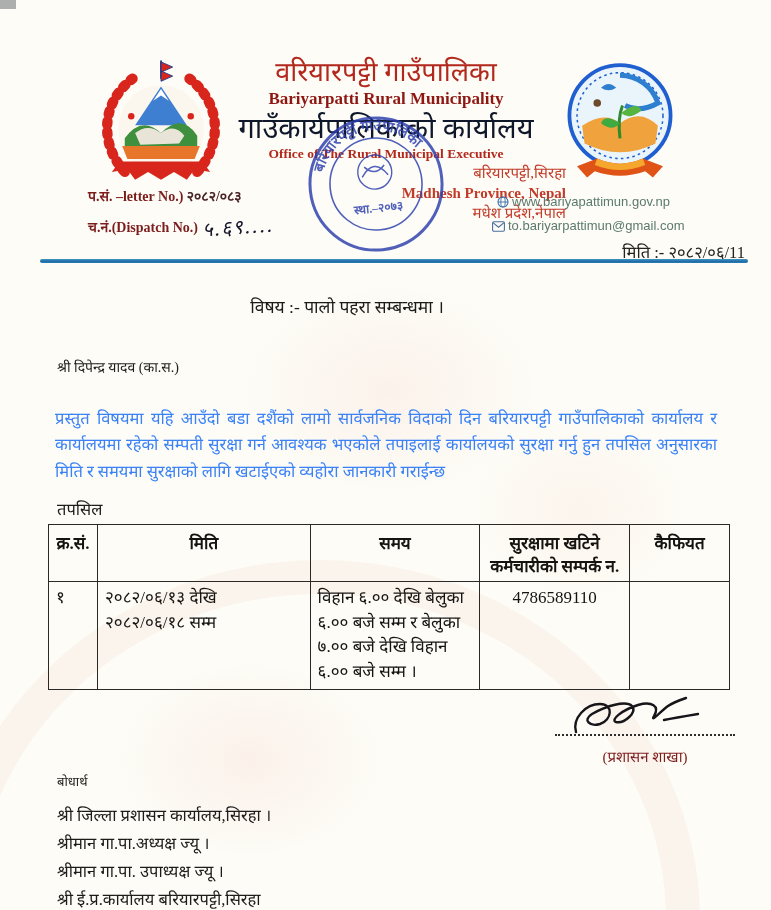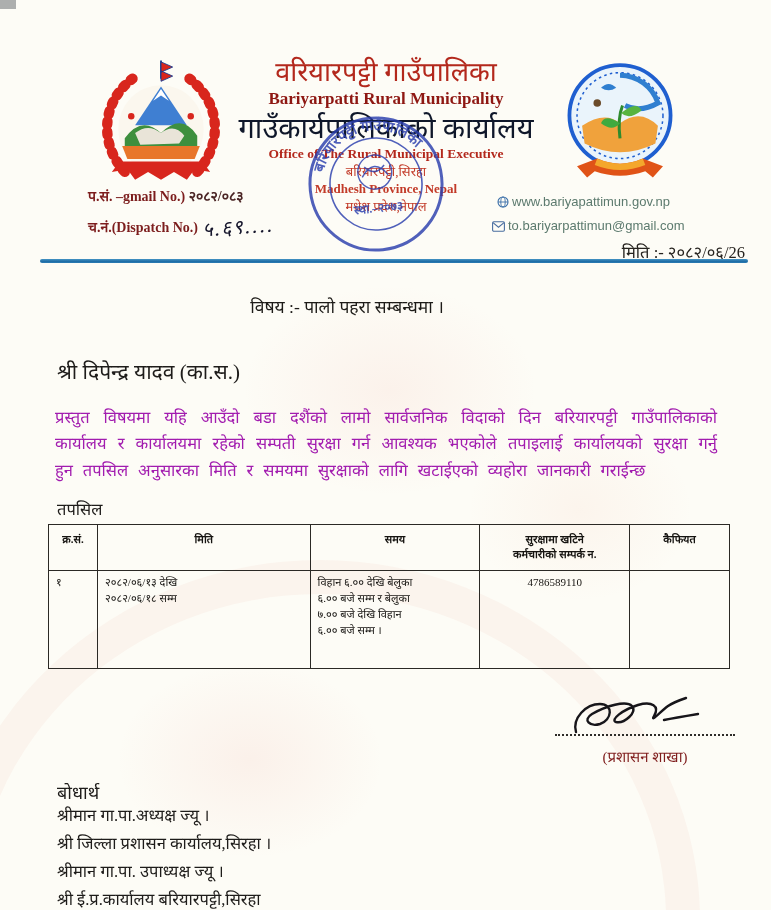--- a/index.html
+++ b/index.html
@@ -21,21 +21,21 @@
   .corner-smudge{ position:absolute; left:0; top:0; width:16px; height:9px; background:#6b6f72; opacity:.55; }
 
   
   .emblem-left{ position:absolute; left:96px; top:58px; width:130px; height:132px; }
   .logo-right{ position:absolute; left:556px; top:60px; width:128px; height:134px; }
   .header-center{ position:absolute; left:206px; top:56px; width:360px; text-align:center; }
   .muni-np{ font-size:27px; color:#b3281c; line-height:1.2; }
   .muni-en{ font-size:17px; font-weight:bold; color:#8e1712; line-height:1.25; font-family:"Liberation Serif",serif; }
   .office-np{ font-size:29px; color:#0f172a; line-height:1.15; margin-top:2px; }
   .office-en{ font-size:13.5px; font-weight:bold; color:#b3281c; line-height:1.3; }
-  .addr{ font-size:13px; color:#c23a28; line-height:1.35; }
+  .addr{ font-size:15px; color:#c23a28; line-height:1.35;text-align:right; }
   .addr.en{ font-weight:bold; }
   .stamp{ position:absolute; left:300px; top:108px; width:152px; height:152px;
     opacity:.82; transform:rotate(-6deg); }
 
   
   .refline{ position:absolute; font-size:14px; color:#7c1d1d; font-weight:bold; }
   .refline .val{ color:#4a2424; }
   .letter-no{ left:88px; top:186px; }
   .dispatch-no{ left:88px; top:211px; }
   .handwrite{ display:inline-block; font-style:italic; font-size:20px; font-weight:normal;
@@ -47,45 +47,45 @@
   .contact svg{ vertical-align:-2px; margin-right:3px; }
   .dateline{ position:absolute; left:440px; top:240px; width:305px; text-align:right;
     font-size:16.5px; color:#26231f; }
 
   .rule-blue{ position:absolute; left:40px; top:259px; width:708px; height:4px;
     background:linear-gradient(180deg,#4594c4 0%, #1f6da6 60%, #2c7cb4 100%); border-radius:2px; }
 
   
   .subject{ position:absolute; left:0; top:294px; width:694px; text-align:center;
     font-size:17.5px; color:#1d1b18; }
-  .addressee{ position:absolute; left:57px; top:357px; font-size:21px;text-align:center; }
+  .addressee{ position:absolute; left:57px; top:357px; font-size:14px;text-align:center; }
   .body-par{ position:absolute; left:55px; top:406px; width:662px; font-size:16.5px;
-    line-height:1.6; text-align:justify; color:#a21caf;font-family:Liberation Mono, monospace; }
+    line-height:1.6; text-align:justify; color:#3b82f6; }
   .tapasil{ position:absolute; left:57px; top:497px; font-size:16.5px; }
 
   
   .duty-table{ position:absolute; left:48px; top:524px; width:682px;
-    border-collapse:collapse; font-size:11px; color:#161411; }
+    border-collapse:collapse; font-size:17px; color:#161411; }
   .duty-table th, .duty-table td{ border:1.6px solid #2b2925; padding:4px 7px; vertical-align:top; }
   .duty-table th{ font-weight:bold; text-align:center; height:46px; vertical-align:top; padding-top:6px; }
   .duty-table td{ height:98px; line-height:1.45; }
   .c-sn{ width:49px; } .c-date{ width:213px; } .c-time{ width:170px; }
   .c-contact{ width:150px; } .c-remarks{ width:100px; }
   .pre{ white-space:pre-line; }
   .td-contact{ text-align:center; }
 
   
   .sig-block{ position:absolute; left:540px; top:694px; width:210px; text-align:center; }
   .sig-line{ position:relative; height:52px; }
   .dotline{ position:absolute; left:15px; right:15px; bottom:10px; border-bottom:2.5px dotted #2e2c29; }
   .sig-svg{ position:absolute; left:28px; bottom:4px; }
   .sig-label{ font-size:15px; color:#7f1d1d; }
 
   
-  .cc-title{ position:absolute; left:57px; top:772px; font-size:18px; text-underline-offset:3px;margin-top:8px; }
+  .cc-title{ position:absolute; left:57px; top:772px; font-size:13px; text-underline-offset:3px; }
   .cc-list{ position:absolute; left:57px; top:802px; font-size:16.5px; line-height:1.7; list-style:none; }
 </style>
 </head>
 <body>
 
 <div class="page">
 
   <div class="corner-smudge"></div>
   <div class="blob b1"></div>
   <div class="blob b2"></div>
@@ -146,21 +146,21 @@
       <circle cx="76" cy="64" r="17" stroke-width="1.4"></circle>
       <path d="M63,68 q13,-19 26,0 M66,58 q10,11 20,0" stroke-width="1.5"></path>
     </g>
     <text font-size="14.5" fill="#2b3fae" font-weight="bold">
       <textPath href="#arcTop" startOffset="10%">बरियारपट्टी गाउँपालिका</textPath>
     </text>
     <text x="76" y="104" font-size="12" fill="#2b3fae" text-anchor="middle" font-weight="bold">स्था.–२०७३</text>
   </svg>
 
   <div class="refline letter-no">
-    <span>प.सं.  –gmail No.)</span>
+    <span>प.सं.  –letter No.)</span>
     <span class="val">२०८२/०८३</span>
   </div>
   <div class="refline dispatch-no">
     <span>च.नं.(Dispatch No.)</span>
     <span class="handwrite">५.६९....</span>
   </div>
 
   <div class="contact website">
     <svg width="12" height="12" viewBox="0 0 12 12">
       <circle cx="6" cy="6" r="5" fill="none" stroke="#3a6ea8" stroke-width="1.1"></circle>
@@ -170,21 +170,21 @@
   </div>
   <div class="contact email">
     <svg width="13" height="11" viewBox="0 0 13 11">
       <rect x="0.6" y="0.8" width="11.8" height="9.4" rx="1.2" fill="none" stroke="#4a6ea0" stroke-width="1.1"></rect>
       <path d="M1,1.6 L6.5,6.2 L12,1.6" fill="none" stroke="#4a6ea0" stroke-width="1.1"></path>
     </svg><span>to.bariyarpattimun@gmail.com</span>
   </div>
 
   <div class="dateline">
     <span>मिति :-</span>
-    <span>२०८२/०६/26</span>
+    <span>२०८२/०६/11</span>
   </div>
 
   <div class="rule-blue"></div>
 
   <div class="subject">विषय :- पालो पहरा सम्बन्धमा ।</div>
   <div class="addressee">श्री दिपेन्द्र यादव (का.स.)</div>
   <div class="body-par">प्रस्तुत विषयमा यहि आउँदो बडा दशैंको लामो सार्वजनिक विदाको दिन बरियारपट्टी गाउँपालिकाको कार्यालय र कार्यालयमा रहेको सम्पती सुरक्षा गर्न आवश्यक भएकोले तपाइलाई कार्यालयको सुरक्षा गर्नु हुन तपसिल अनुसारका मिति र समयमा सुरक्षाको लागि खटाईएको व्यहोरा जानकारी गराईन्छ</div>
   <div class="tapasil">तपसिल</div>
 
   <table class="duty-table">
@@ -218,19 +218,19 @@
       <div class="dotline"></div>
       <svg class="sig-svg" width="140" height="50" viewBox="0 0 140 50">
         <path d="M8,40 C4,26 18,12 32,12 C46,12 44,28 32,32 C22,35 14,28 24,22 C38,14 58,8 64,14 C70,20 56,32 48,30 C42,28 54,18 70,13 C84,9 92,14 86,24 C82,31 92,20 100,14 C106,10 112,8 118,6 M96,28 C106,26 118,24 130,22" fill="none" stroke="#17151a" stroke-width="2.4" stroke-linecap="round"></path>
       </svg>
     </div>
     <div class="sig-label">(प्रशासन शाखा)</div>
   </div>
 
   <div class="cc-title">बोधार्थ</div>
   <ul class="cc-list">
+    <li>श्री जिल्ला प्रशासन कार्यालय,सिरहा ।</li>
     <li>श्रीमान गा.पा.अध्यक्ष ज्यू ।</li>
-    <li>श्री जिल्ला प्रशासन कार्यालय,सिरहा ।</li>
     <li>श्रीमान गा.पा. उपाध्यक्ष ज्यू ।</li>
     <li>श्री ई.प्र.कार्यालय बरियारपट्टी,सिरहा</li>
   </ul>
 
 </div>
 
 </body></html>

